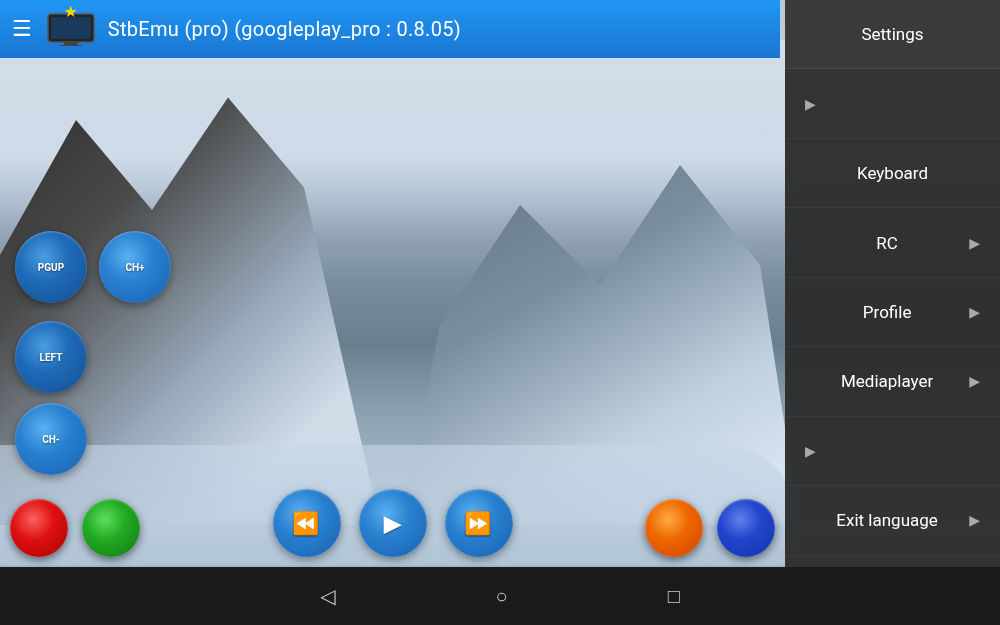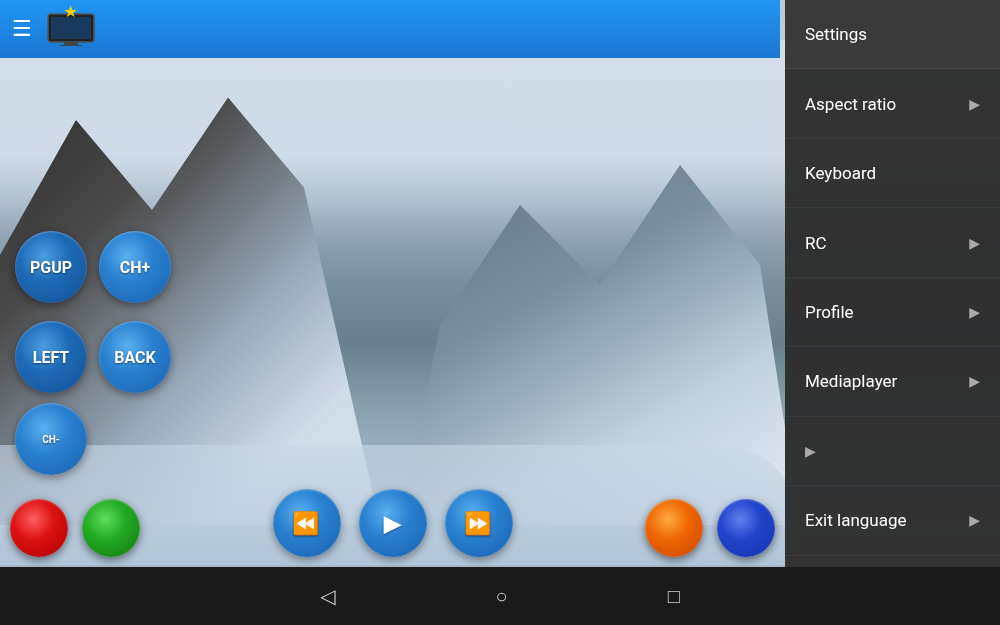--- a/index.html
+++ b/index.html
@@ -127,20 +127,21 @@
       display: flex;
       align-items: center;
       justify-content: space-between;
       padding: 0 20px;
       height: 72px;
       color: #ffffff;
       font-size: 17px;
       font-weight: 400;
       cursor: pointer;
       border-bottom: 1px solid rgba(255,255,255,0.05);
+      text-align: center;
     }
     .menu-item.settings-item {
       background: rgba(60,60,60,0.8);
       border-bottom: 1px solid rgba(255,255,255,0.08);
     }
     .menu-item-label { flex: 1; }
     .menu-arrow {
       font-size: 14px;
       color: #aaa;
     }
@@ -180,21 +181,21 @@
     #nav-buttons-row2 {
       display: flex;
       align-items: flex-start;
       gap: 12px;
       padding-left: 5px;
     }
 
     .nav-btn {
       width: 72px;
       height: 72px;
-      font-size: 16px;
+      font-size: 10px;
     }
 
     
     #media-controls {
       position: absolute;
       bottom: 68px;
       left: 0;
       right: 215px;
       display: flex;
       align-items: center;
@@ -293,32 +294,32 @@
   <span id="menu-icon">☰</span>
   <div id="tv-icon-container">
     <span id="star-icon">★</span>
     <svg id="tv-icon" viewBox="0 0 50 38" xmlns="http://www.w3.org/2000/svg">
       <rect x="2" y="6" width="46" height="28" rx="3" ry="3" fill="#222" stroke="#555" stroke-width="1.5"></rect>
       <rect x="5" y="9" width="40" height="22" rx="1" fill="#1a3a5c"></rect>
       <rect x="18" y="34" width="14" height="3" rx="1" fill="#444"></rect>
       <rect x="14" y="37" width="22" height="1.5" rx="0.75" fill="#444"></rect>
     </svg>
   </div>
+  <span id="app-title">StbEmu (pro) (googleplay_pro : 0.8.05)</span>
 </div>
 
 <div id="menu-overlay"></div>
 
 <div id="dropdown-menu">
 
   <div class="menu-item settings-item">
     <span class="menu-item-label">Settings</span>
   </div>
 
   <div class="menu-item">
-    <span class="menu-item-label">Aspect ratio</span>
     <span class="menu-arrow">▶</span>
   </div>
 
   <div class="menu-item">
     <span class="menu-item-label">Keyboard</span>
   </div>
 
   <div class="menu-item">
     <span class="menu-item-label">RC</span>
     <span class="menu-arrow">▶</span>
@@ -350,21 +351,20 @@
 </div>
 
 <div style="position:absolute; bottom:150px; left:10px; z-index:10;">
   <div id="nav-buttons-row1">
     <div class="round-btn btn-blue-dark nav-btn">PGUP</div>
     <div class="round-btn btn-blue nav-btn">CH+</div>
   </div>
   <div style="height:10px"></div>
   <div id="nav-buttons-row2">
     <div class="round-btn btn-blue-dark nav-btn">LEFT</div>
-    <div class="round-btn btn-blue nav-btn">BACK</div>
   </div>
   <div style="height:10px"></div>
   <div id="nav-buttons-row3" style="display:flex; align-items:center; gap:12px; padding-left:5px;">
     <div class="round-btn btn-blue nav-btn" style="font-size:10px;">CH-</div>
   </div>
 </div>
 
 <div id="color-buttons-left">
   <div class="round-btn color-btn btn-red"></div>
   <div class="round-btn color-btn btn-green"></div>

